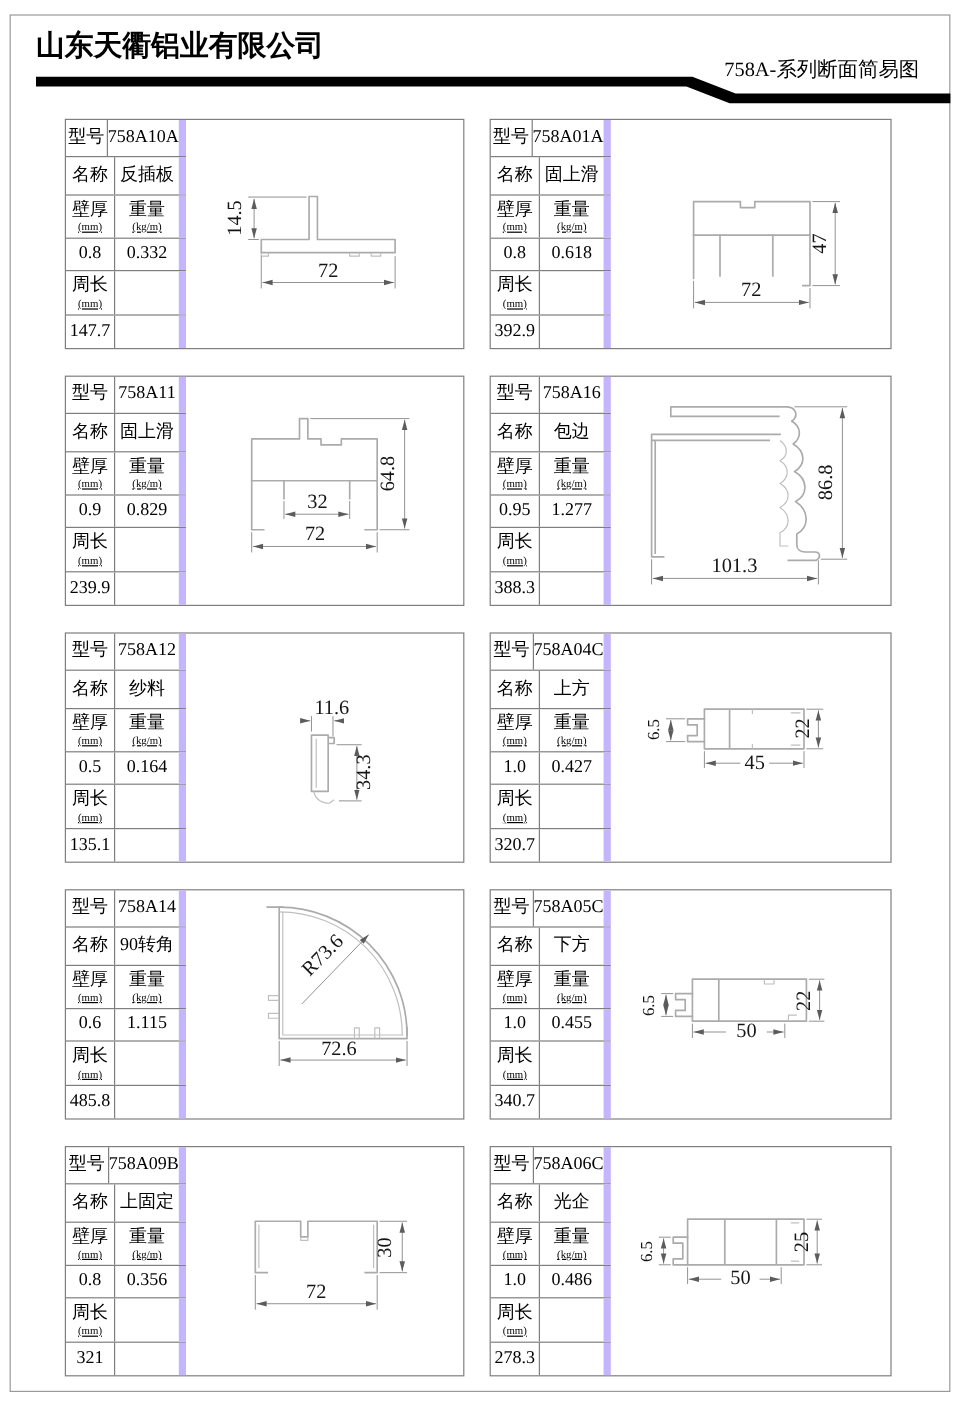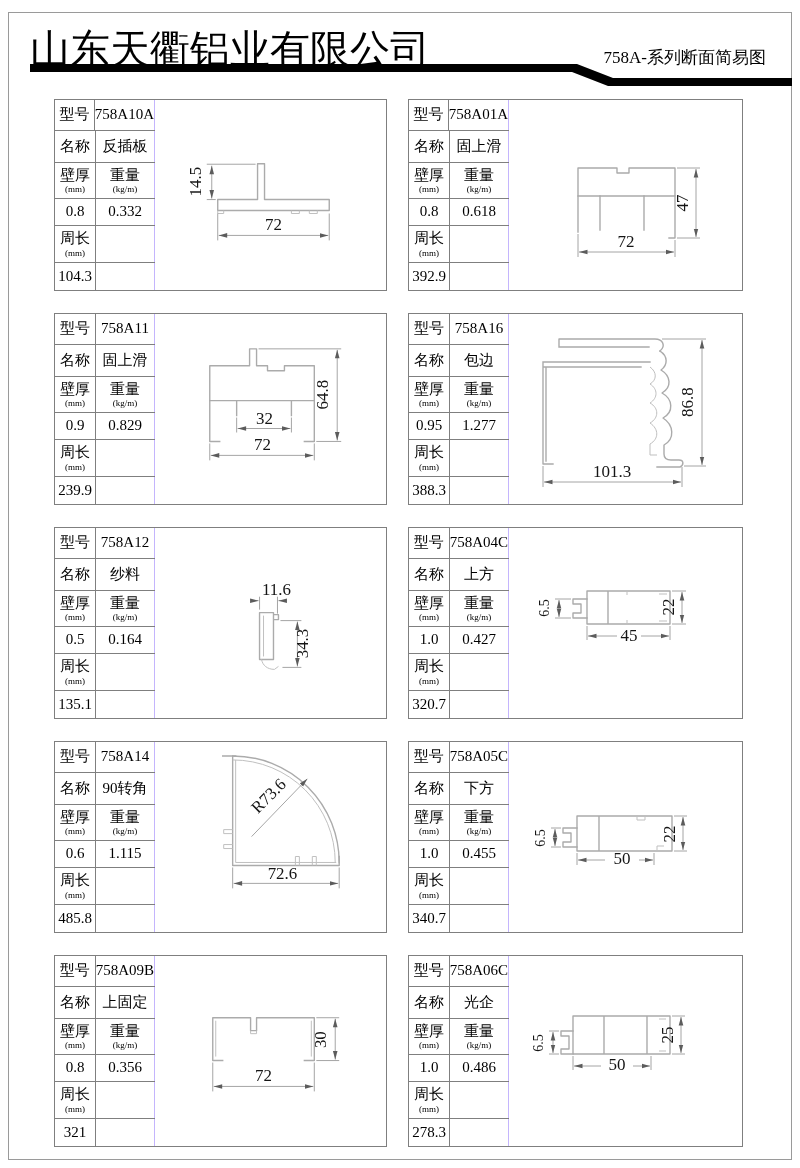--- a/index.html
+++ b/index.html
@@ -1,30 +1,30 @@
 <!DOCTYPE html>
 <html><head>
 <meta charset="utf-8">
 <style>
   html,body{margin:0;padding:0;background:#fff;}
   body{width:800px;height:1168px;position:relative;font-family:"Liberation Serif","DejaVu Serif",serif;color:#000;overflow:hidden;}
   .page-border{position:absolute;left:8px;top:12px;width:782px;height:1146px;border:1px solid #9a9a9a;}
-  .company{position:absolute;left:30px;top:22px;font-size:40px;font-weight:400;letter-spacing:0;white-space:nowrap;}
+  .company{position:absolute;left:30px;top:22px;font-size:24px;font-weight:700;letter-spacing:0;white-space:nowrap;}
   .series{position:absolute;right:34px;top:46px;font-size:17px;white-space:nowrap;}
   .rule-svg{position:absolute;left:0;top:0;}
   .grid{position:absolute;left:54px;top:99px;width:689px;display:grid;grid-template-columns:333px 335px;column-gap:21px;row-gap:22px;grid-auto-rows:192px;}
   .block{border:1px solid #7f7f7f;display:flex;box-sizing:border-box;background:#fff;}
   .tbl{width:100px;display:flex;flex-direction:column;}
   .row{display:flex;border-bottom:1px solid #7f7f7f;box-sizing:border-box;}
   .row.r1{height:31px}.row.r2{height:32px}.row.r3{height:36px}.row.r4{height:27px}.row.r5{height:37px}
   .row.r6{flex:1;border-bottom:none;}
   .c1,.c2{display:flex;flex-direction:column;align-items:center;justify-content:center;box-sizing:border-box;font-size:15px;line-height:1.15;}
   .c1{width:41px;border-right:1px solid #7f7f7f;}
-  .c2{flex:1;border-right:1px solid #c4b5fd;}
-  .unit{font-size:9px;line-height:1;margin-top:1px;}
+  .c2{flex:1;border-right:6px solid #c4b5fd;}
+  .unit{font-size:9px;line-height:1;margin-top:1px;text-decoration:underline;}
   .draw{flex:1;position:relative;}
   .draw svg{position:absolute;left:0;top:0;width:100%;height:100%;}
   .p{fill:none;stroke:#ababab;stroke-width:1.4;stroke-linejoin:round;stroke-linecap:square;}
   .q{fill:none;stroke:#bfbfbf;stroke-width:1;stroke-linejoin:round;}
   .d{stroke:#8d8d8d;stroke-width:0.8;fill:none;}
   .draw text{font-family:"Liberation Serif","DejaVu Serif",serif;fill:#151515;text-anchor:middle;}
   text.t{font-size:14px;} text.tb{font-size:17px;}
 </style>
 </head>
 <body>
@@ -75,21 +75,21 @@
           <div class="c2">0.332</div>
         </div>
       <div class="row r5">
           <div class="c1">
             <span>周长</span>
             <span class="unit">(mm)</span>
           </div>
           <div class="c2"></div>
         </div>
       <div class="row r6">
-          <div class="c1">104.3</div>
+          <div class="c1">147.7</div>
           <div class="c2"></div>
         </div>
     </div>
     <div class="draw">
       <svg viewBox="0 0 232 190" preserveAspectRatio="xMinYMin meet">
         <g>
           <path class="p" d="M63,100 H103 V64 H110 V100 H175 V111 H63 Z"></path>
           <path class="q" d="M63,111 v3 h6 v-3 M137,111 v3 h8 v-3 M155,111 v3 h8 v-3"></path>
         </g>
         <g>

